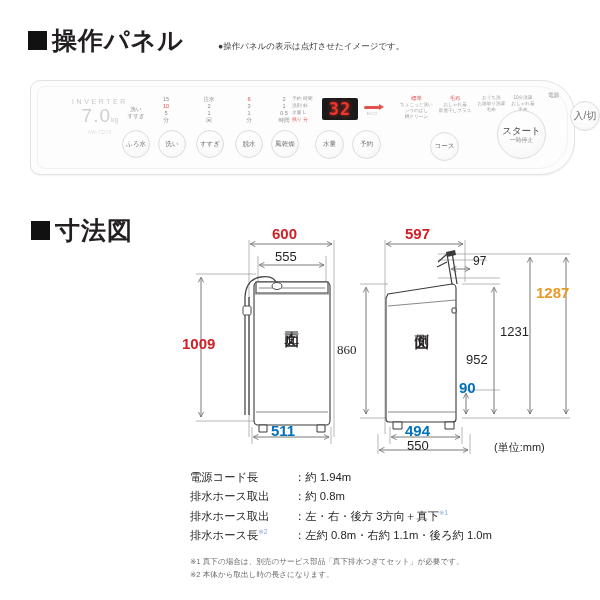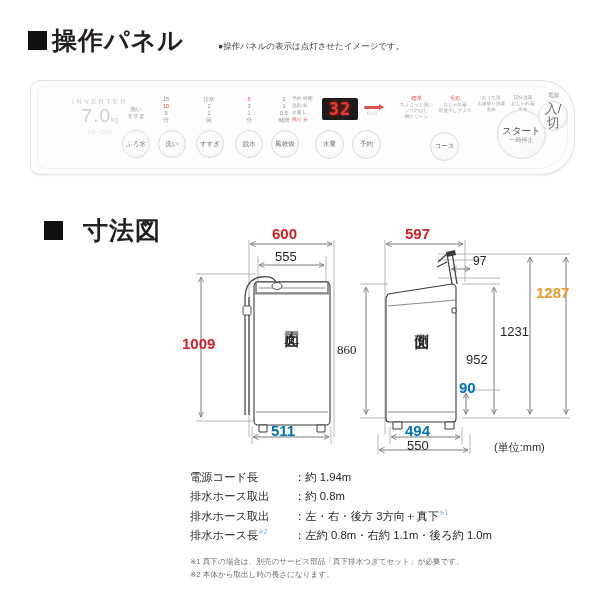--- a/index.html
+++ b/index.html
@@ -41,21 +41,21 @@
   .btn{
     position:absolute;border:1px solid #dcdcdc;border-radius:50%;
     background:radial-gradient(circle at 38% 32%,#ffffff 0%,#fbfbfb 55%,#f3f3f3 100%);
     display:flex;flex-direction:column;align-items:center;justify-content:center;
     color:#6d6d6d;text-align:center;line-height:1.05;
   }
   .btn.small{width:26px;height:26px;font-size:6.6px;}
   .btn.mid{width:27px;height:27px;font-size:6.6px;}
   .btn.start{width:47px;height:47px;font-size:9.5px;color:#4a4a4a;}
   .btn.start .sub{font-size:6px;color:#8a8a8a;margin-top:1px;}
-  .btn.power{width:28px;height:28px;font-size:13px;}
+  .btn.power{width:28px;height:28px;font-size:10px;margin-left:32px;}
 
   .lbl-col{position:absolute;text-align:center;line-height:1.25;}
   .lbl-col div{font-size:5.6px;color:#8d8d8d;}
   .lbl-col div.hot{color:#e0534d;}
   .lbl-head{font-size:5.6px;color:#8d8d8d;}
 
   .disp{
     position:absolute;left:292px;top:18px;width:36px;height:22px;
     background:#1b1b1b;border-radius:2px;
     display:flex;align-items:center;justify-content:center;
@@ -198,21 +198,21 @@
     <div class="btn mid" style="left:400px;top:52px;">コース</div>
 
     <div class="btn start" style="left:467px;top:30px;">
       <span>スタート</span>
       <span class="sub">一時停止</span>
     </div>
     <div class="lbl-head" style="position:absolute;left:518px;top:12px;">電源</div>
     <div class="btn power" style="left:508px;top:21px;">入/切</div>
   </div>
 
-  <div class="sec-head" style="left:44px;top:218px;gap:15px;">
+  <div class="sec-head" style="left:31px;top:218px;">
     <span class="sq"></span>
     <span class="sec-title">寸法図</span>
   </div>
 
   <div class="dim-area">
     <svg width="600" height="240" viewBox="0 0 600 240">
       <defs>
         <marker id="ar" markerWidth="7" markerHeight="7" refX="6" refY="3" orient="auto">
           <path d="M0,0 L6,3 L0,6" fill="none" stroke="#6b6b6b" stroke-width=".9"></path>
         </marker>

